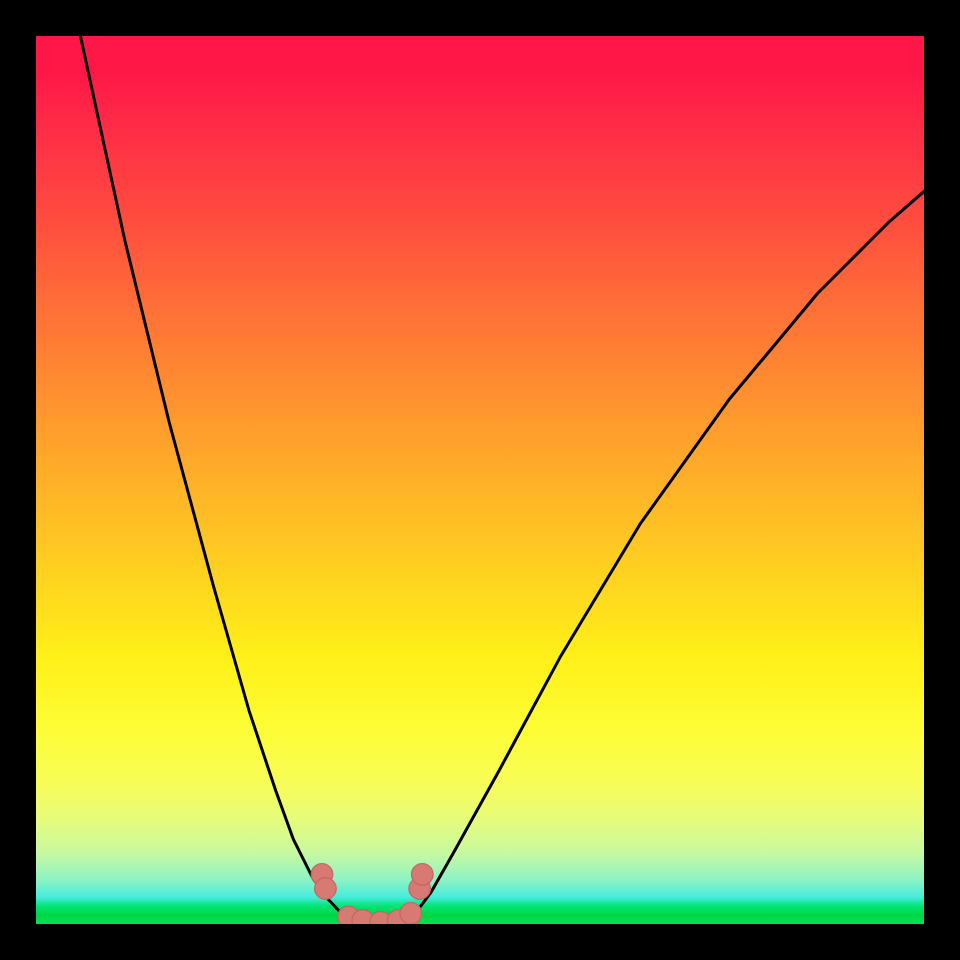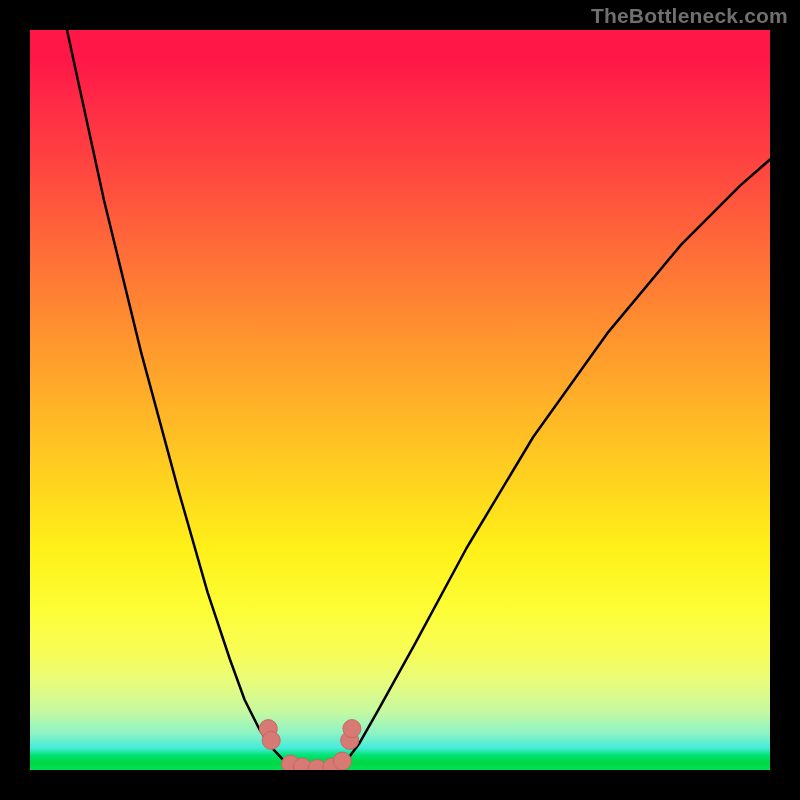--- a/index.html
+++ b/index.html
@@ -82,14 +82,13 @@
           <circle cx="260.5" cy="734.1" r="9" fill="#d77a74" stroke="#c86762" stroke-width="1"></circle>
           <circle cx="272.3" cy="737.0" r="9" fill="#d77a74" stroke="#c86762" stroke-width="1"></circle>
           <circle cx="287.1" cy="738.5" r="9" fill="#d77a74" stroke="#c86762" stroke-width="1"></circle>
           <circle cx="301.9" cy="737.0" r="9" fill="#d77a74" stroke="#c86762" stroke-width="1"></circle>
           <circle cx="312.3" cy="731.1" r="9" fill="#d77a74" stroke="#c86762" stroke-width="1"></circle>
           <circle cx="319.7" cy="710.4" r="9" fill="#d77a74" stroke="#c86762" stroke-width="1"></circle>
           <circle cx="321.9" cy="698.6" r="9" fill="#d77a74" stroke="#c86762" stroke-width="1"></circle>
         </g>
     </svg>
   </div>
-  <div class="attribution">TheBottleneck.com</div>
 </div>
 
 </body></html>

